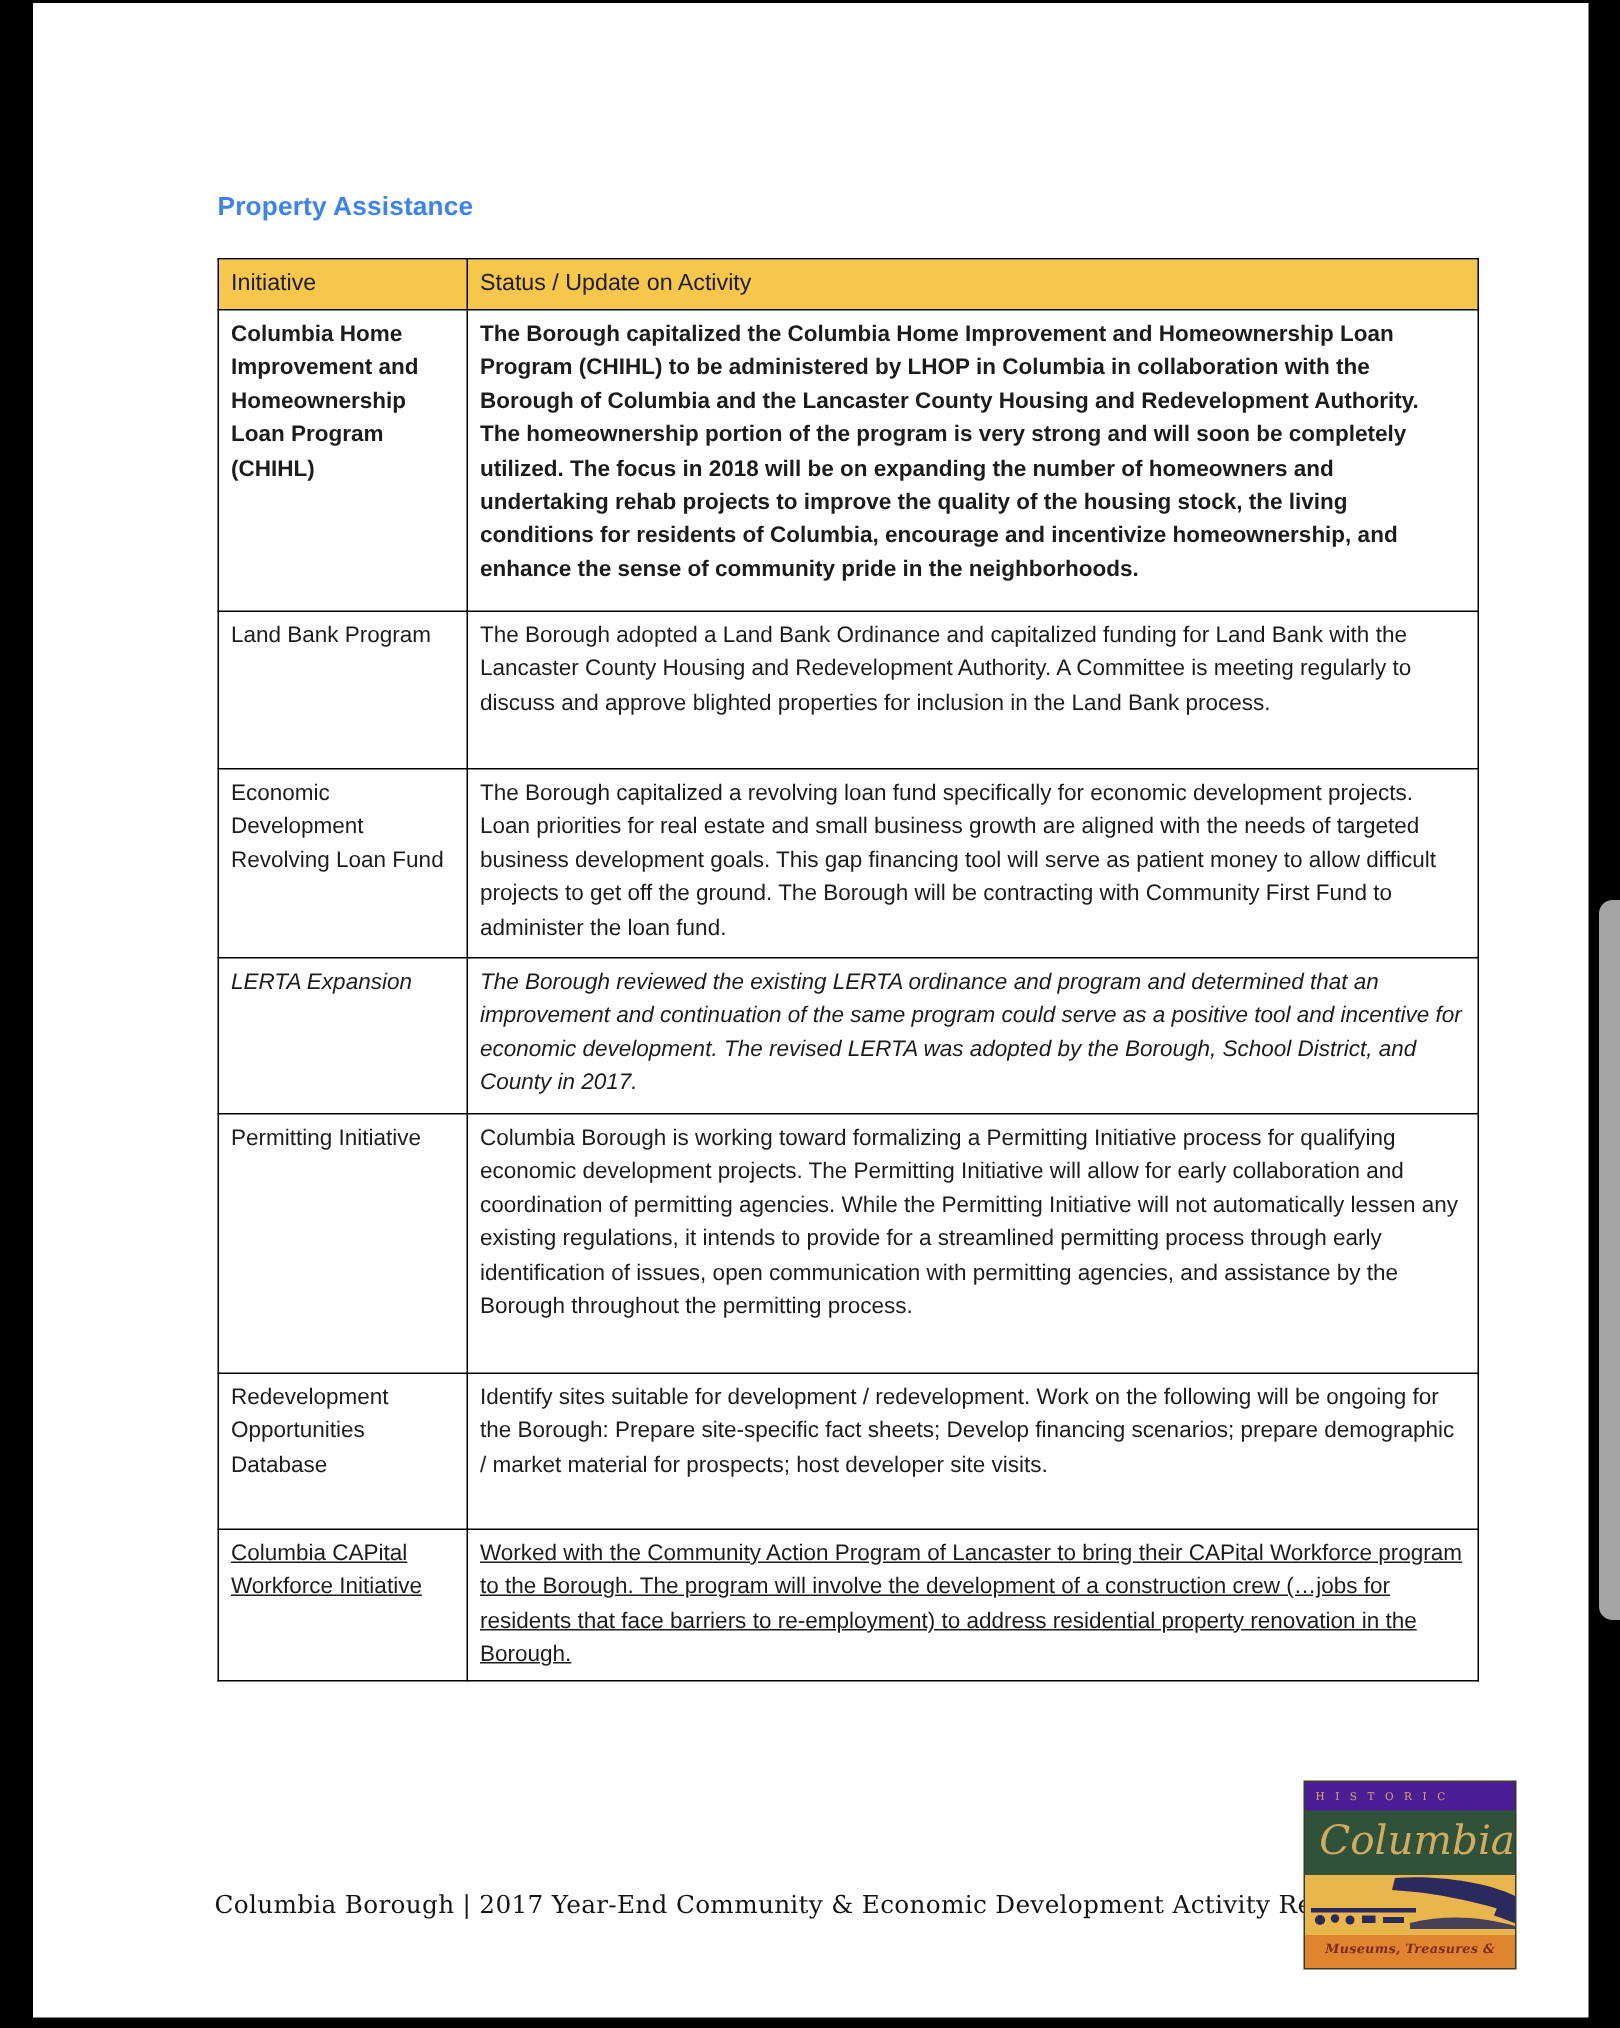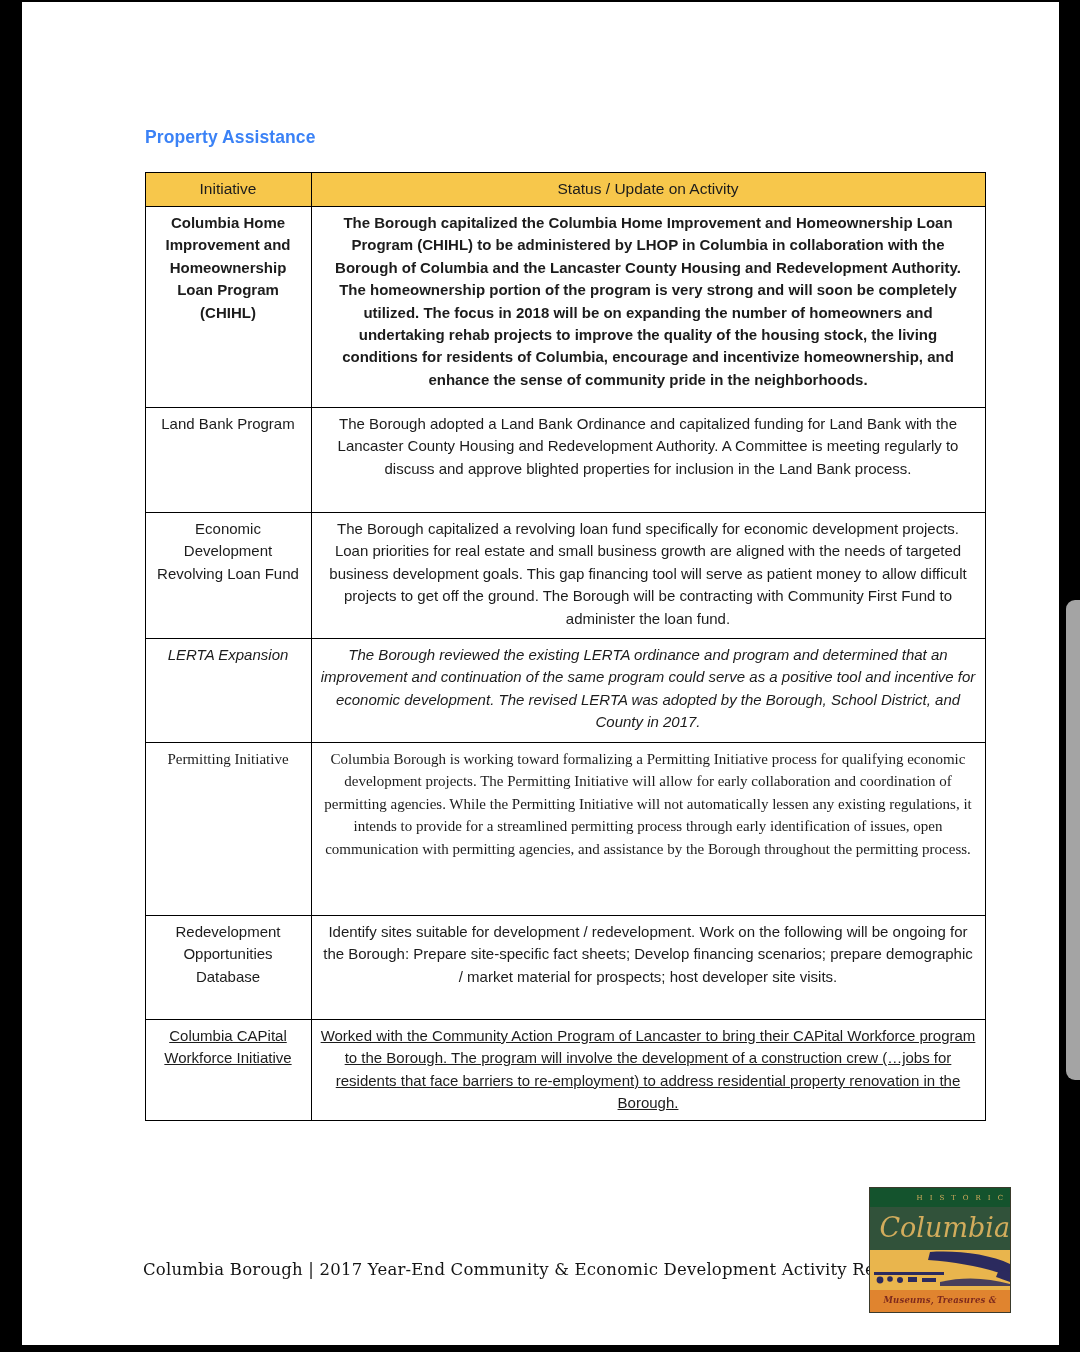--- a/index.html
+++ b/index.html
@@ -22,63 +22,63 @@
   }
   table.initiatives{
     position:absolute;left:123px;top:170px;
     width:840px;
     border-collapse:collapse;
     table-layout:fixed;
   }
   table.initiatives td,table.initiatives th{
     border:1px solid #000;
     vertical-align:top;
-    text-align:center;
+    text-align:left;
     padding:5px 9px 5px 8px;
     font-size:15px;line-height:22.4px;color:#1c1c1c;
     font-weight:normal;
     overflow:hidden;
   }
   table.initiatives th{
     background:var(--header_bg,#F7C74B);
     height:23px;
     font-size:15.5px;
     padding-top:5px;
   }
   col.c-init{width:166px;}
   col.c-status{width:674px;}
   tr.r1 td{height:190px;font-weight:bold;}
   tr.r2 td{height:94px;margin-top:14px;}
   tr.r3 td{height:115px;}
   tr.r4 td{height:93px;font-style:italic;}
-  tr.r5 td{height:162px;font-family:Liberation Serif, serif;}
+  tr.r5 td{height:162px;}
   tr.r6 td{height:93px;}
   tr.r7 td{height:88px;text-decoration:underline;}
   .page-footer{
     position:absolute;left:121px;top:1258px;
     width:700px;
     font-family:"DejaVu Serif", serif;
     font-size:16.5px;color:#141414;
     letter-spacing:0.2px;
     white-space:nowrap;
   }
   
   .logo{
     position:absolute;left:848px;top:1186px;
     width:140px;height:124px;
     background:var(--logo_green,#31523A);
     box-shadow:0 0 0 1px #3a3a2c;
     overflow:hidden;
   }
   .logo-top{
-    height:19px;background:#14532d;
+    height:19px;background:#4c1d95;
     color:var(--logo_gold_text,#C8A055);
     font-family:"DejaVu Serif", serif;
     font-size:7px;letter-spacing:7px;
-    text-align:right;line-height:20px;
+    text-align:left;line-height:20px;
     padding-left:7px;box-sizing:border-box;
   }
   .logo-name{
     height:43px;
     color:var(--logo_gold_text,#D9B35F);
     font-family:"DejaVu Serif", serif;
     font-style:italic;
     font-size:27px;text-align:right;line-height:42px;
   }
   .logo-art{height:40px;display:block;}

